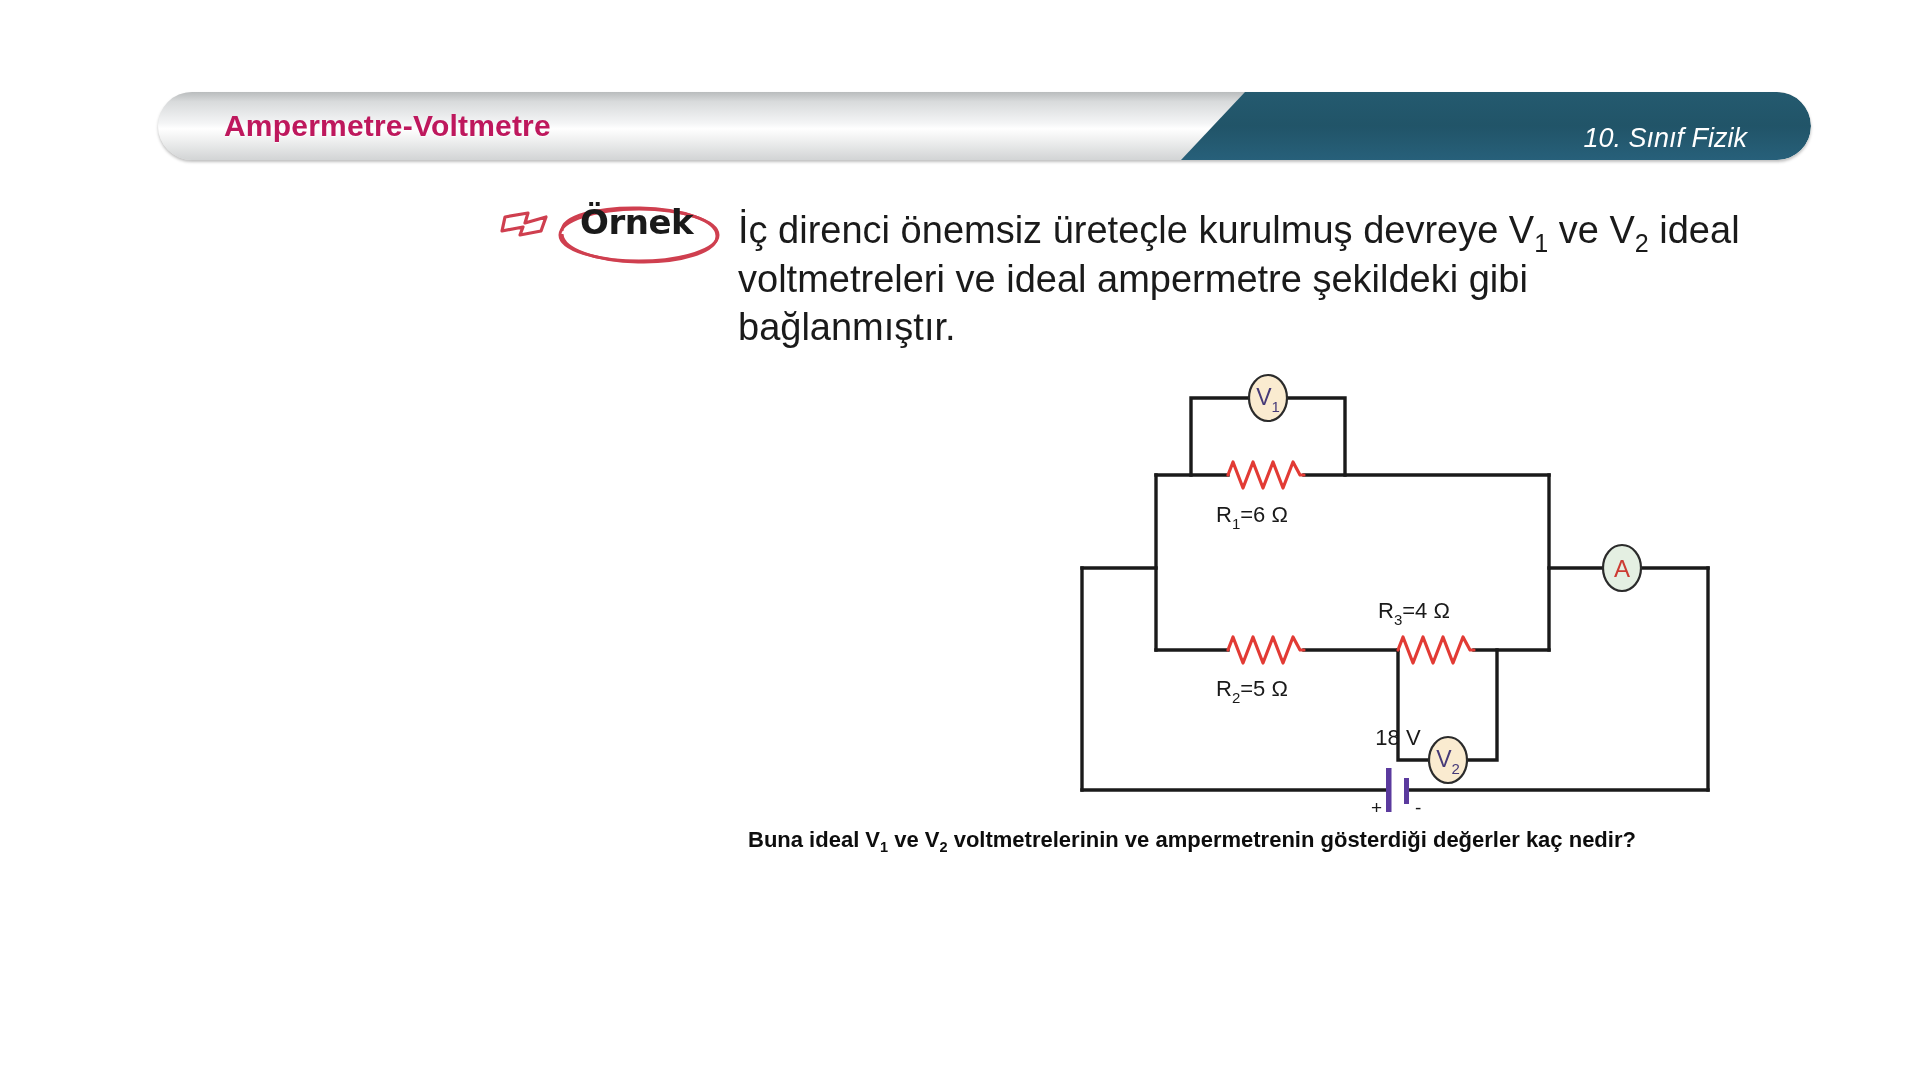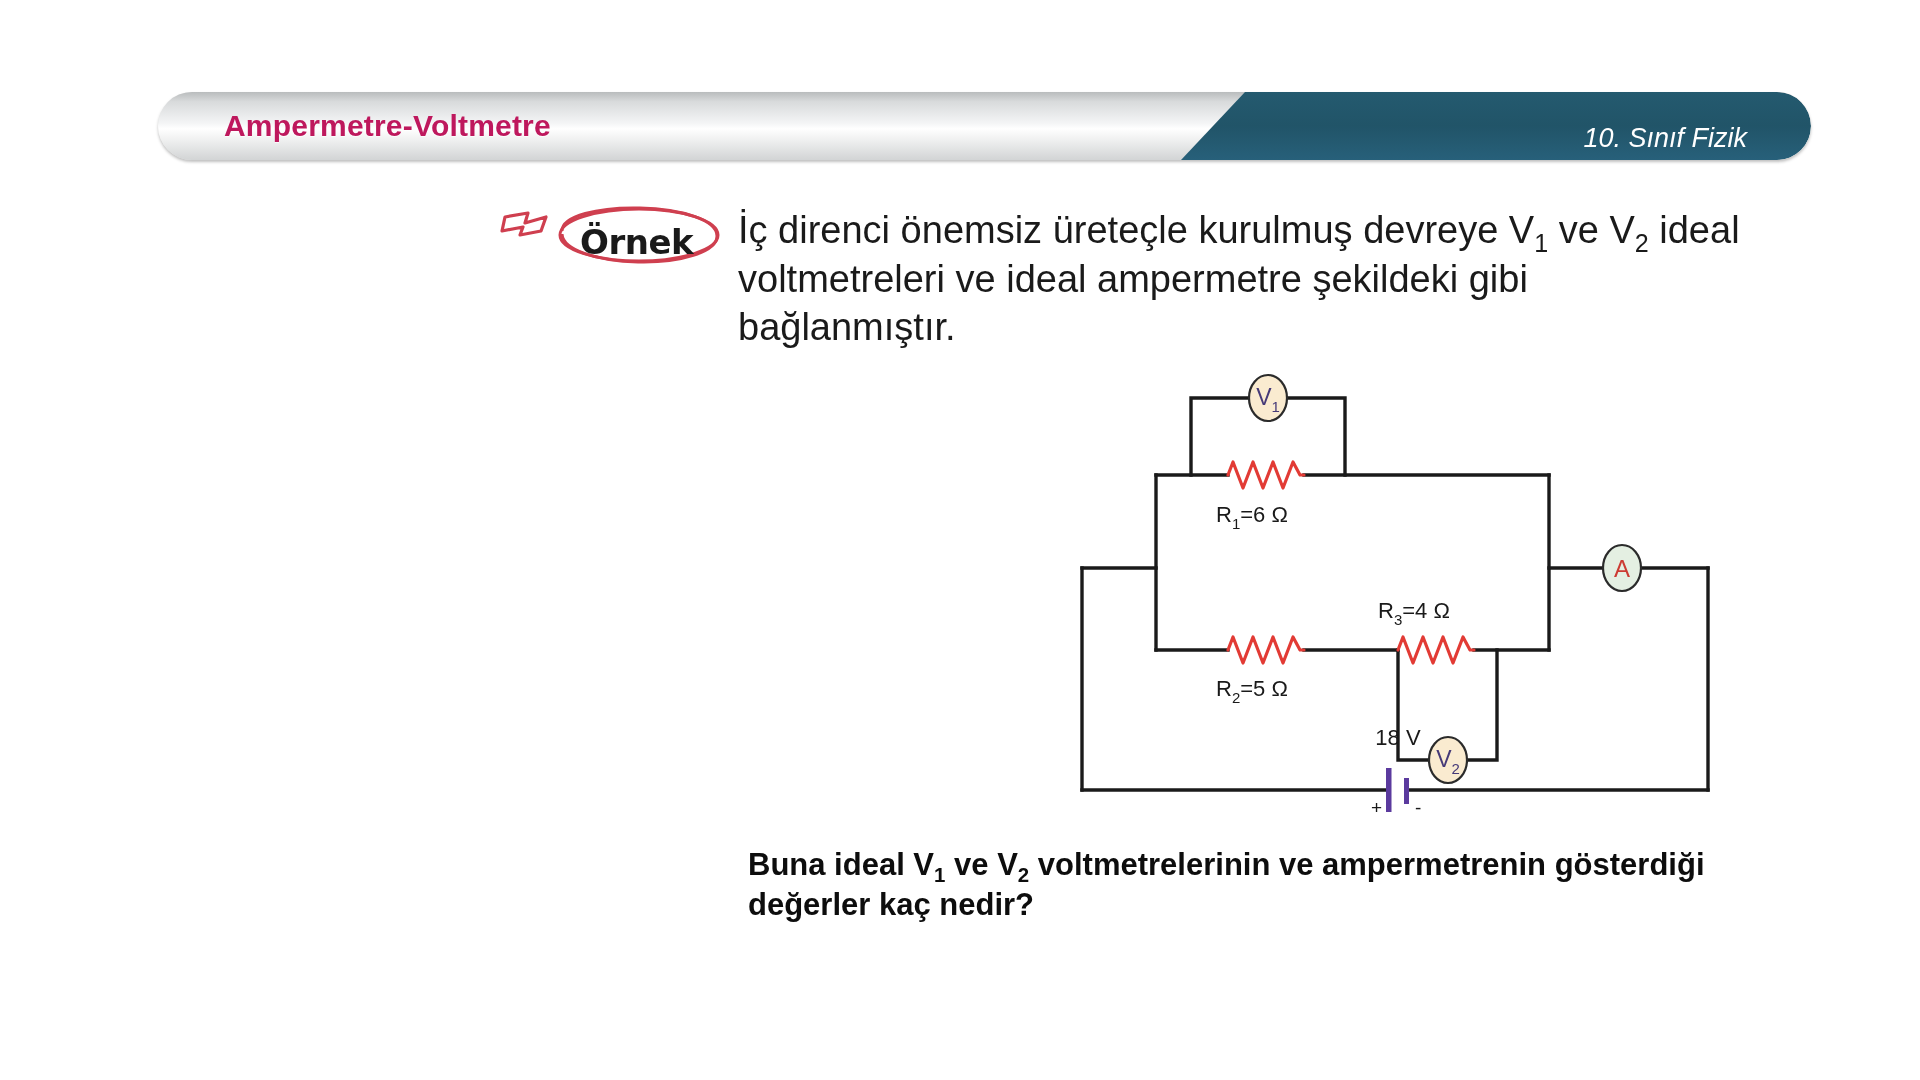--- a/index.html
+++ b/index.html
@@ -51,34 +51,34 @@
     white-space:nowrap;
     margin-top:12px;
   }
 
   
   #ornek{
     position:absolute;left:498px;top:198px;width:240px;height:78px;
   }
   #ornek svg{display:block;}
   #ornek-text{
-    position:absolute;left:82px;top:24px;
+    position:absolute;left:82px;top:4px;
     font-family:"DejaVu Sans", sans-serif;
     font-size:34px;font-weight:bold;color:#1a1a1a;
     letter-spacing:-.5px;
   }
 
   
   #intro{
     position:absolute;left:738px;top:206px;width:1010px;
     font-size:38px;color:#1a1a1a;line-height:1.28;
   }
   #question{
-    position:absolute;left:748px;top:845px;width:1080px;
-    font-size:31px;font-weight:bold;color:#0d0d0d;line-height:1.3;
+    position:absolute;left:748px;top:826px;width:1080px;
+    font-size:22px;font-weight:bold;color:#0d0d0d;line-height:1.3;
   }
   sub{font-size:.66em;line-height:0;}
 
   
   #circuit{
     position:absolute;left:1060px;top:330px;width:700px;height:500px;
   }
   #circuit svg{display:block;}
   .lbl{font-family:"Liberation Sans",sans-serif;font-size:22px;fill:#1a1a1a;}
   .lbl-sub{font-size:15px;}

